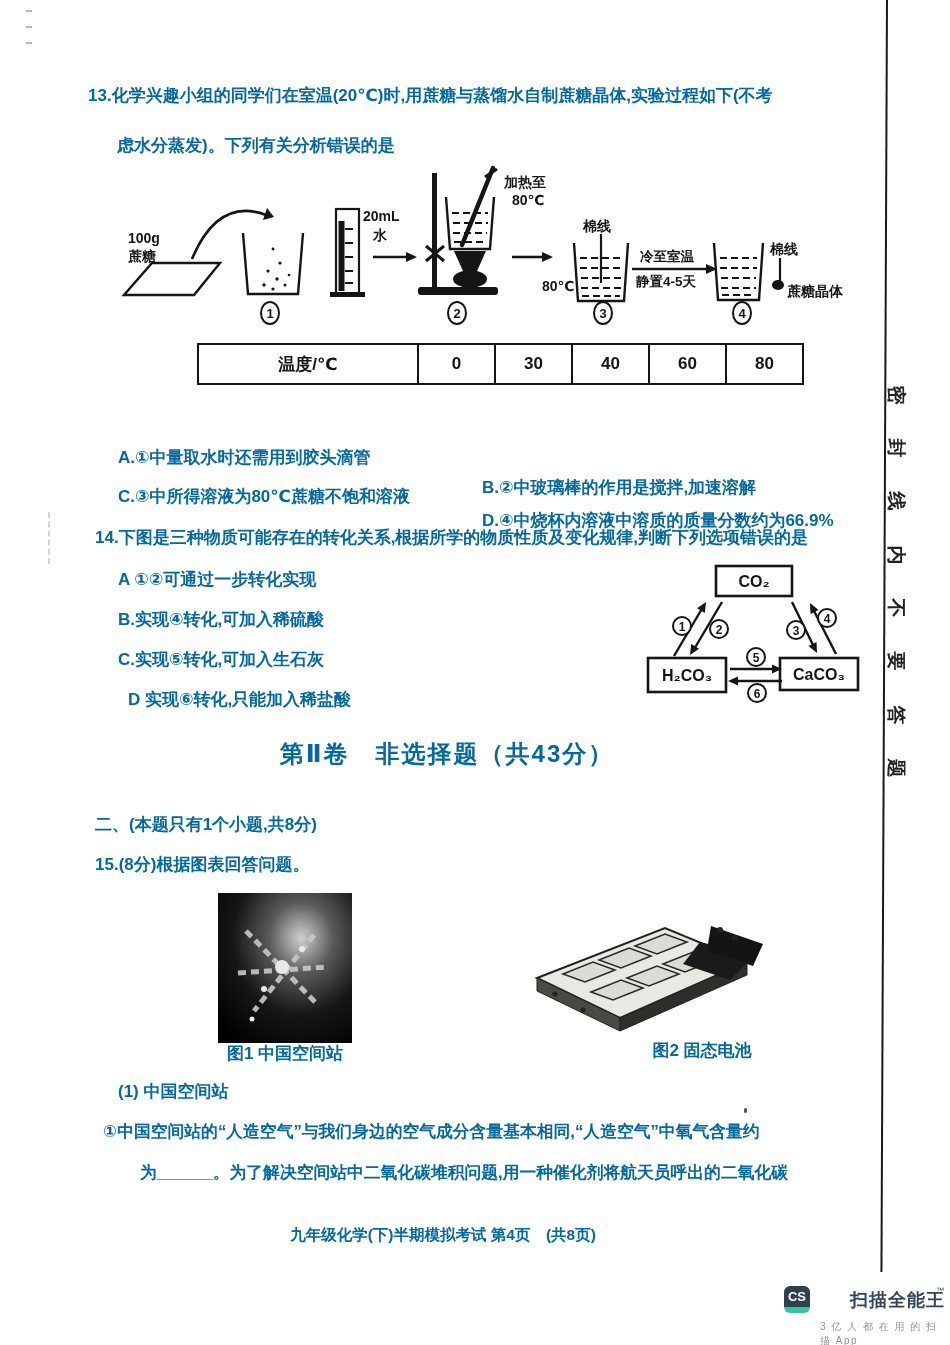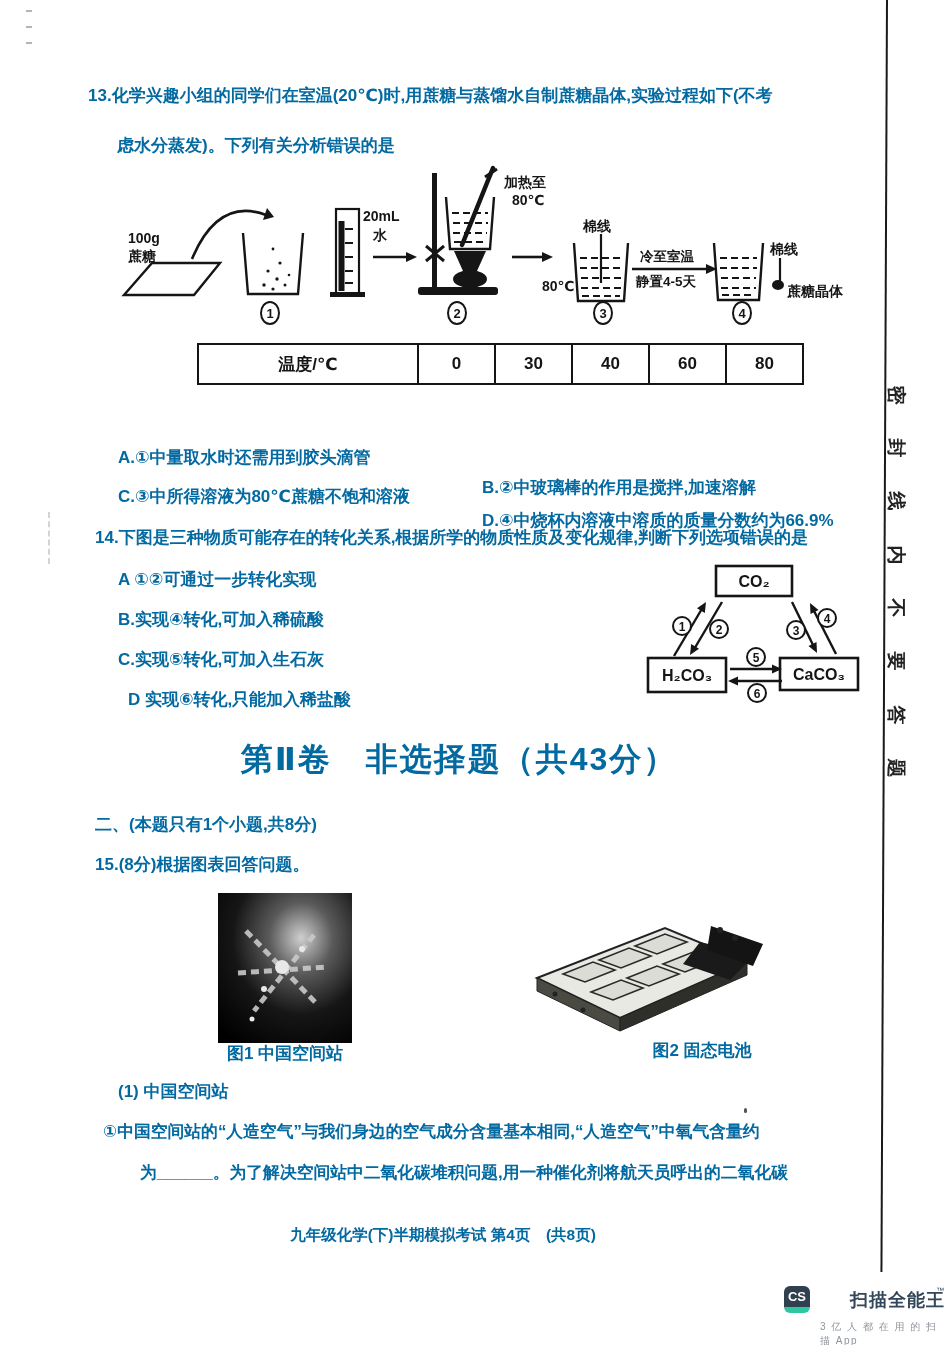--- a/index.html
+++ b/index.html
@@ -202,21 +202,21 @@
   <circle cx="156" cy="72" r="9" fill="#fff" stroke="#151515" stroke-width="2"></circle>
   <text x="156" y="76.5" font-size="12" text-anchor="middle">3</text>
   <circle cx="187" cy="60" r="9" fill="#fff" stroke="#151515" stroke-width="2"></circle>
   <text x="187" y="64.5" font-size="12" text-anchor="middle">4</text>
   <circle cx="116" cy="99" r="9" fill="#fff" stroke="#151515" stroke-width="2"></circle>
   <text x="116" y="103.5" font-size="12" text-anchor="middle">5</text>
   <circle cx="117" cy="135" r="9" fill="#fff" stroke="#151515" stroke-width="2"></circle>
   <text x="117" y="139.5" font-size="12" text-anchor="middle">6</text>
 </svg>
 
-<div class="t center" style="left:16px;top:740px;width:886px;font-size:32px;letter-spacing:2px;">第Ⅱ卷　非选择题（共43分）</div>
+<div class="t center" style="left:4px;top:740px;width:886px;font-size:24px;letter-spacing:2px;">第Ⅱ卷　非选择题（共43分）</div>
 <div class="t" style="left:95px;top:815px;text-align:right;">二、(本题只有1个小题,共8分)</div>
 <div class="t" style="left:95px;top:855px;">15.(8分)根据图表回答问题。</div>
 
 <svg style="position:absolute;left:218px;top:893px;" width="134" height="150" viewBox="0 0 134 150">
   <defs>
     <radialGradient id="g1" cx="62%" cy="30%" r="85%">
       <stop offset="0%" stop-color="#cfcfcf"></stop>
       <stop offset="28%" stop-color="#5a5a5a"></stop>
       <stop offset="60%" stop-color="#161616"></stop>
       <stop offset="100%" stop-color="#000"></stop>

